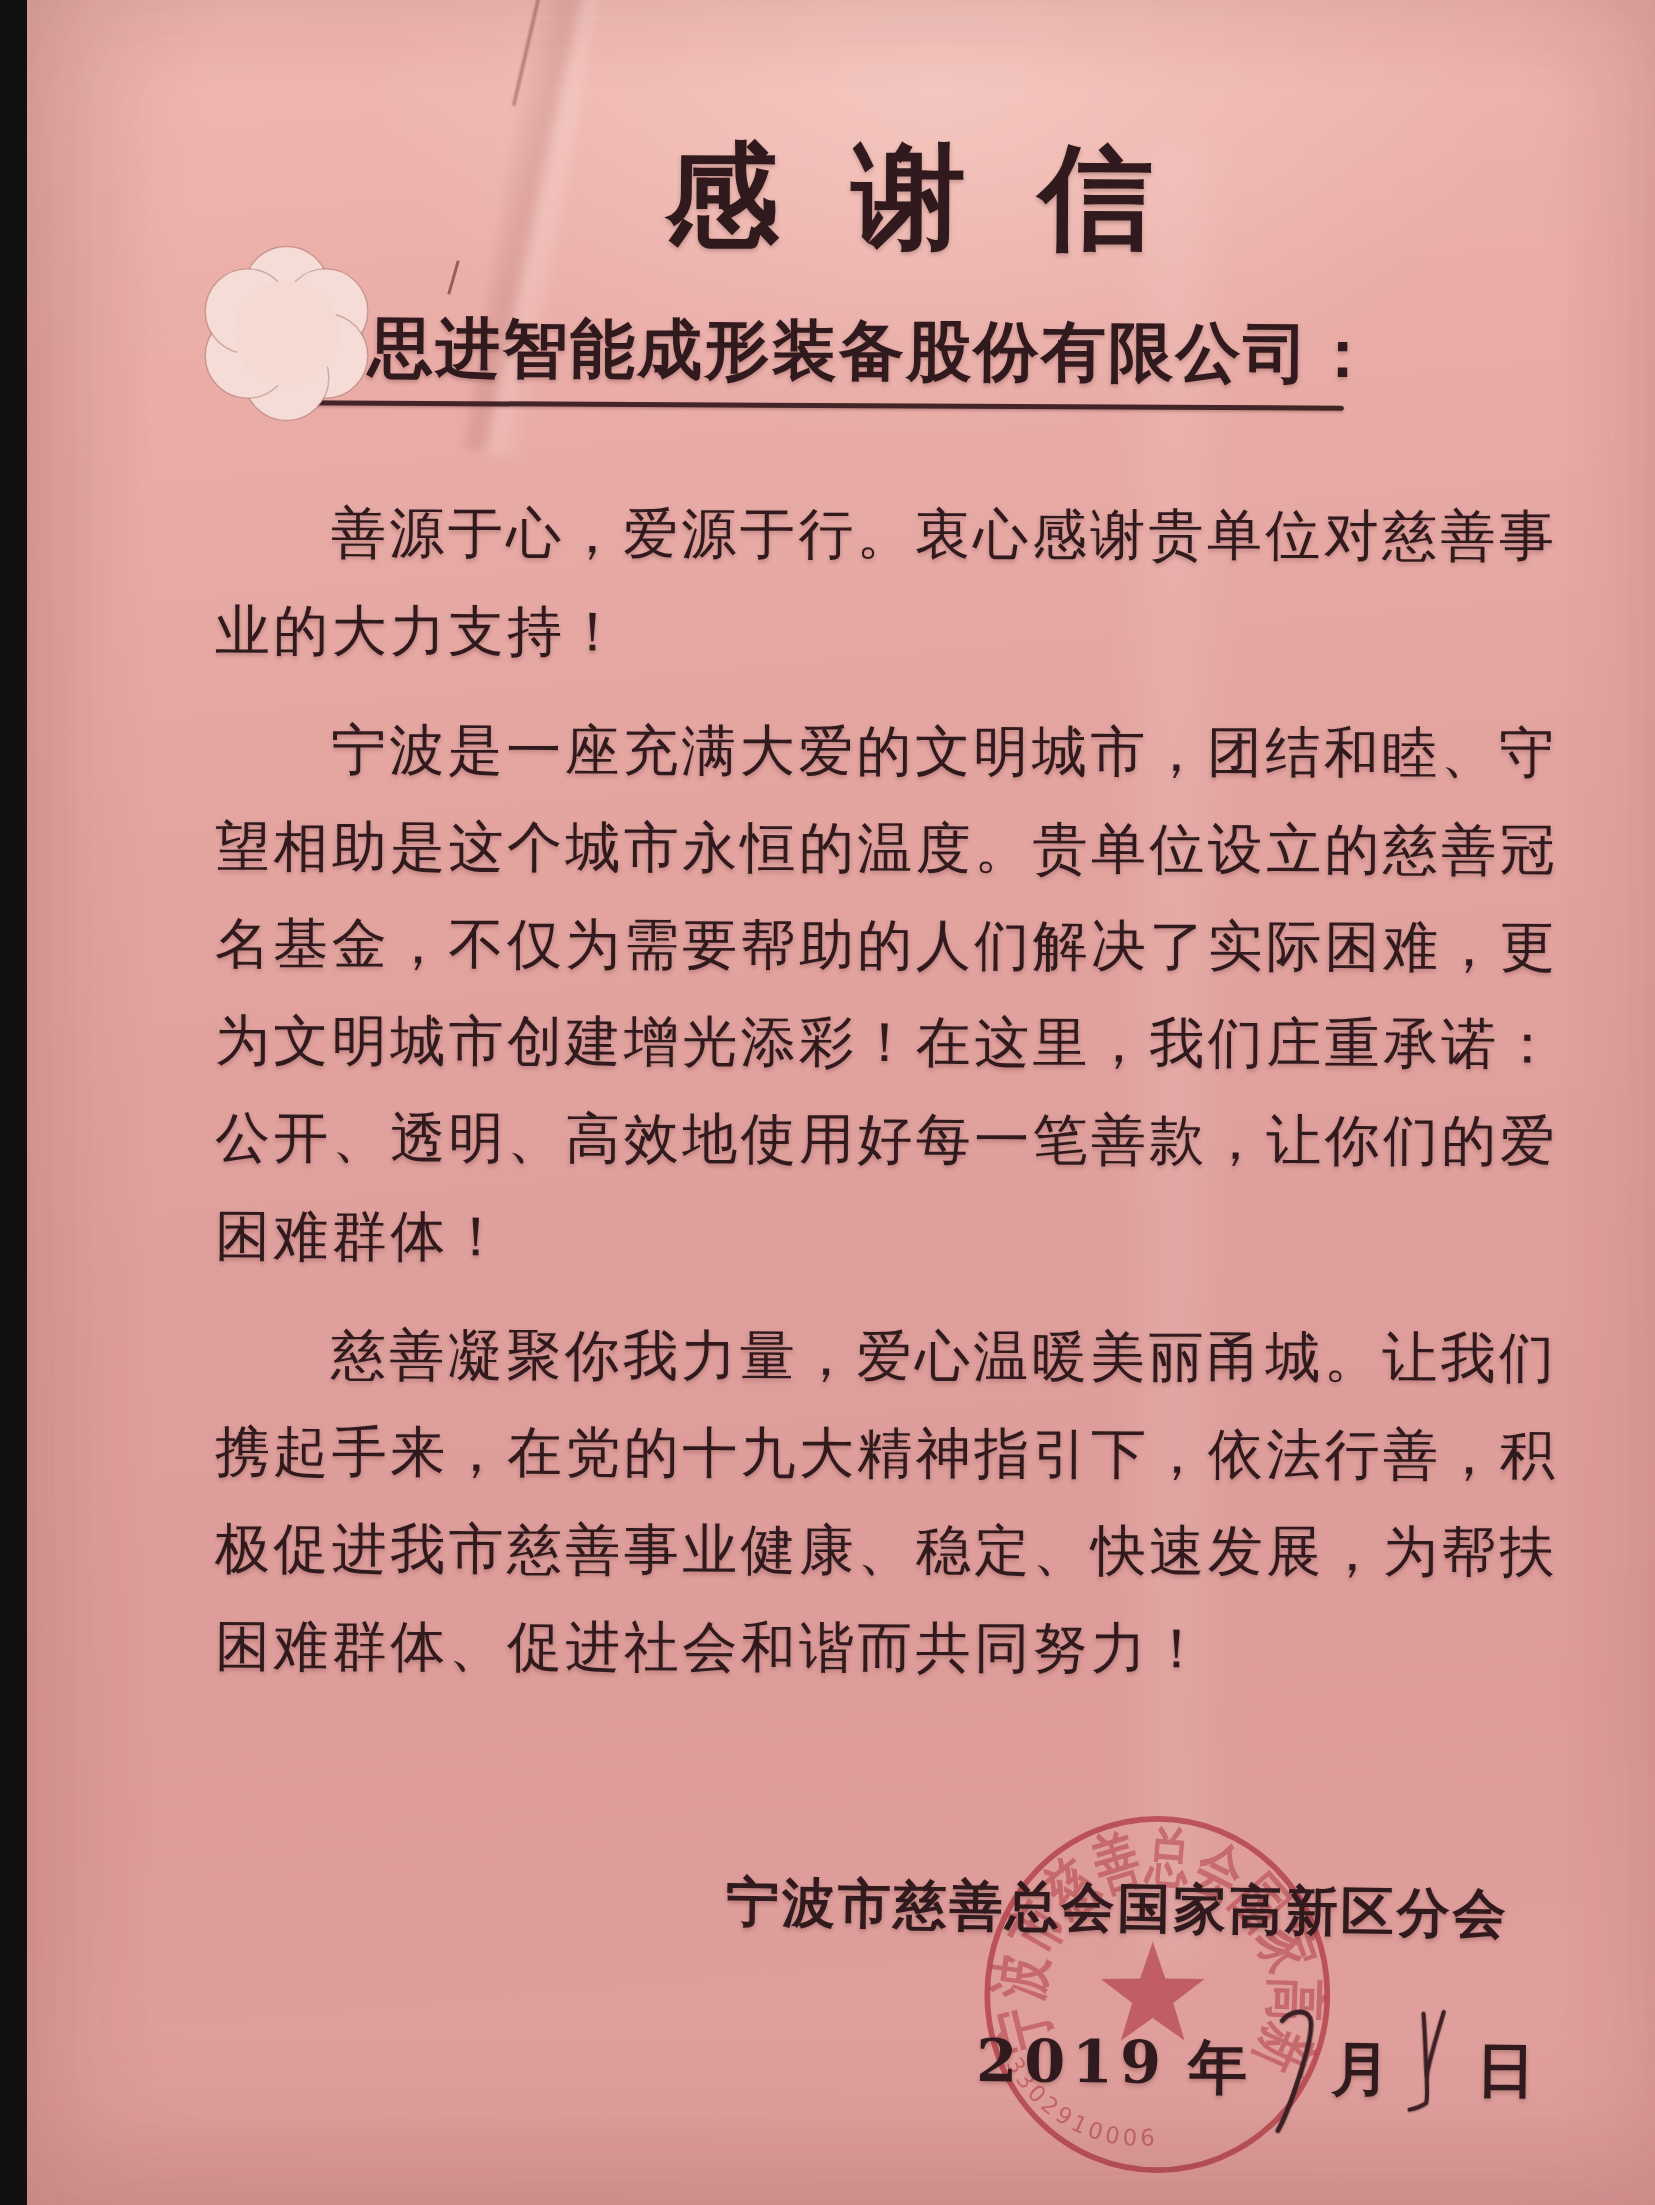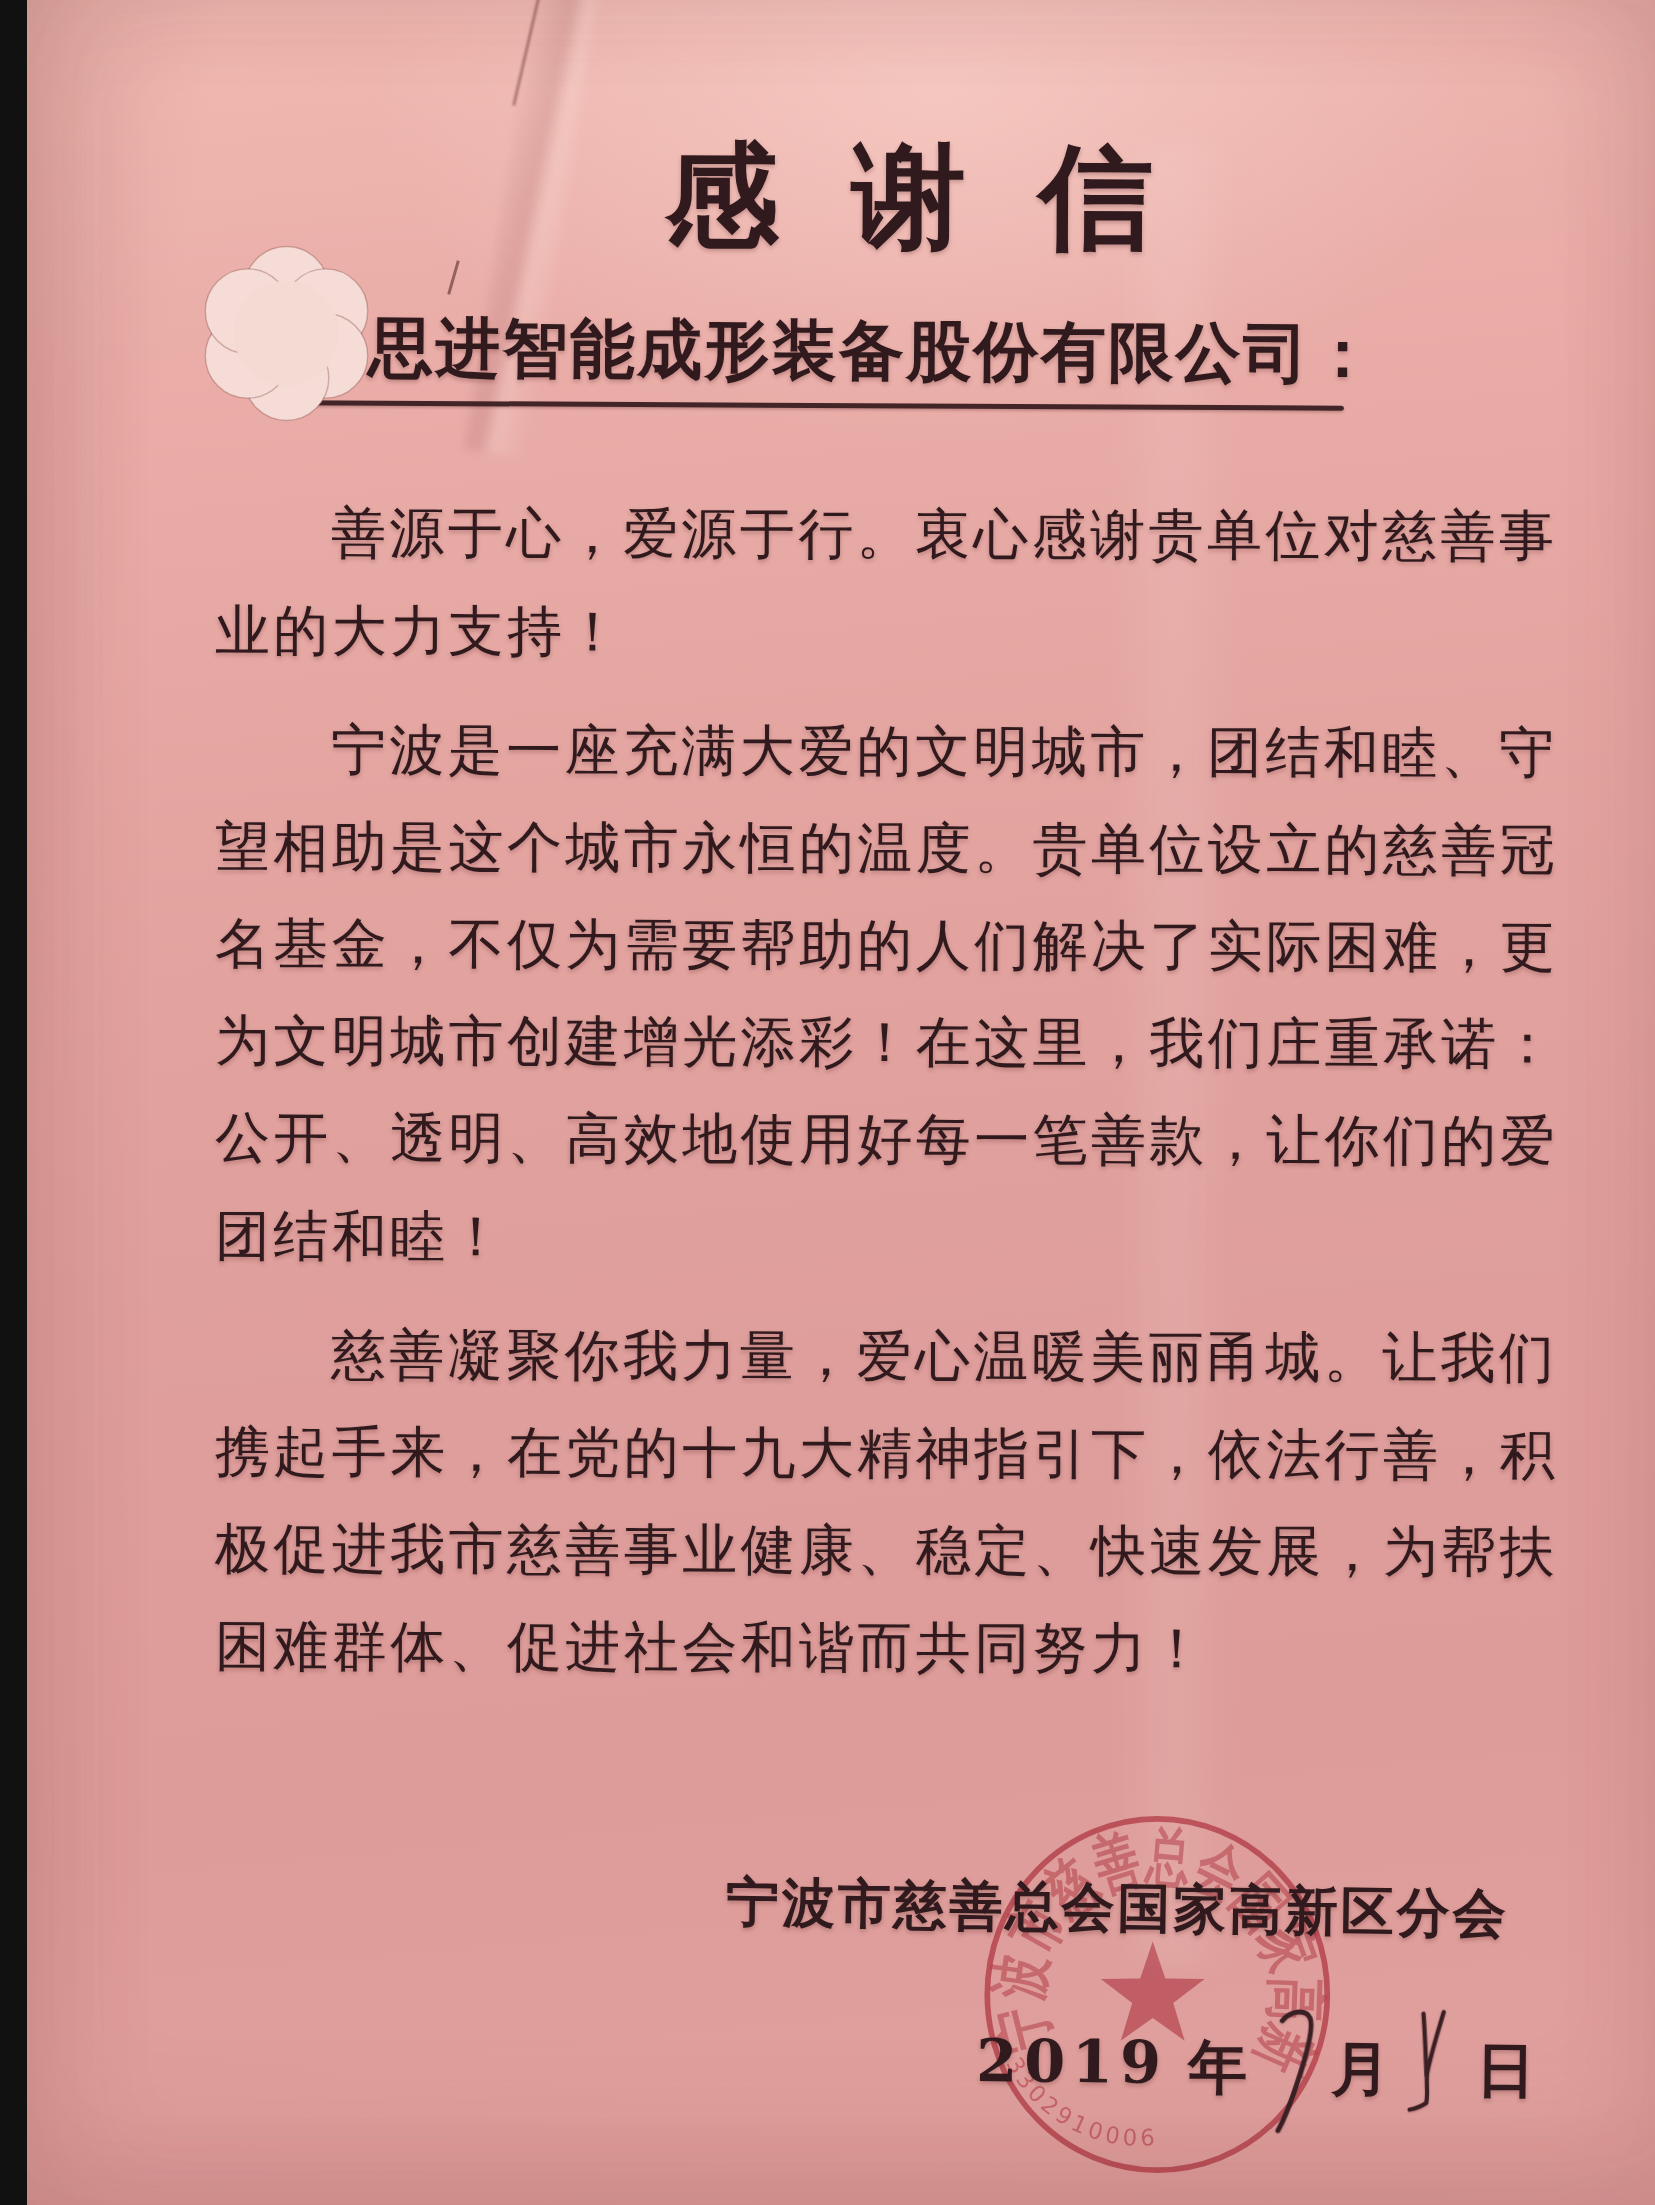--- a/index.html
+++ b/index.html
@@ -82,21 +82,21 @@
   <div class="salutation ink"><span>思进智能成形装备股份有限公司</span><span>：</span></div>
   <div class="underline"></div>
 
   <div class="bodyline ink indent" style="top:498px">善源于心，爱源于行。衷心感谢贵单位对慈善事</div>
   <div class="bodyline ink" style="top:595px">业的大力支持！</div>
   <div class="bodyline ink indent" style="top:715px">宁波是一座充满大爱的文明城市，团结和睦、守</div>
   <div class="bodyline ink" style="top:812px">望相助是这个城市永恒的温度。贵单位设立的慈善冠</div>
   <div class="bodyline ink" style="top:909px">名基金，不仅为需要帮助的人们解决了实际困难，更</div>
   <div class="bodyline ink" style="top:1006px">为文明城市创建增光添彩！在这里，我们庄重承诺：</div>
   <div class="bodyline ink" style="top:1103px">公开、透明、高效地使用好每一笔善款，让你们的爱</div>
-  <div class="bodyline ink" style="top:1200px">团结和睦！</div>
+  <div class="bodyline ink" style="top:1200px">困难群体！</div>
   <div class="bodyline ink indent" style="top:1320px">慈善凝聚你我力量，爱心温暖美丽甬城。让我们</div>
   <div class="bodyline ink" style="top:1417px">携起手来，在党的十九大精神指引下，依法行善，积</div>
   <div class="bodyline ink" style="top:1514px">极促进我市慈善事业健康、稳定、快速发展，为帮扶</div>
   <div class="bodyline ink" style="top:1611px">困难群体、促进社会和谐而共同努力！</div>
 
   <svg class="seal" width="400" height="413" viewBox="1640 3140 700 724">
     <g fill="none" stroke="#c9566b">
       <ellipse cx="1980" cy="3495" rx="298" ry="308" stroke-width="10" opacity=".8"></ellipse>
     </g>
     <path id="ringPath" d="M 1794 3582 A 205 205 0 1 1 2166 3582" fill="none"></path>

